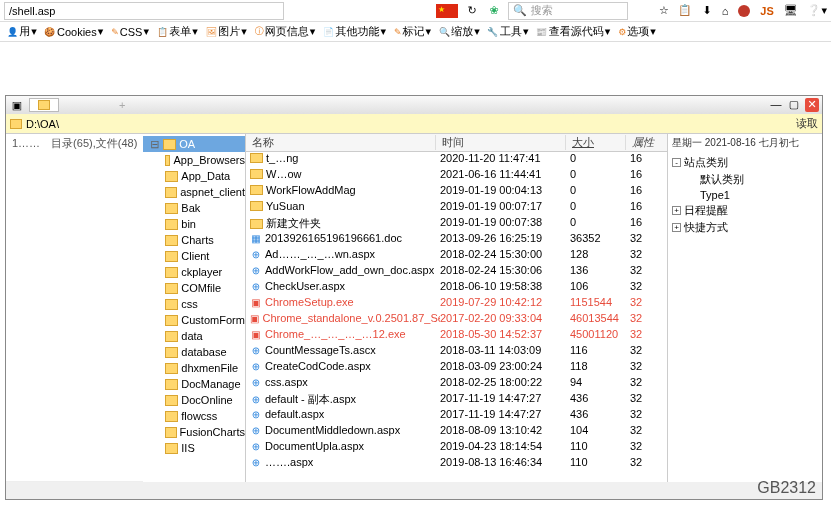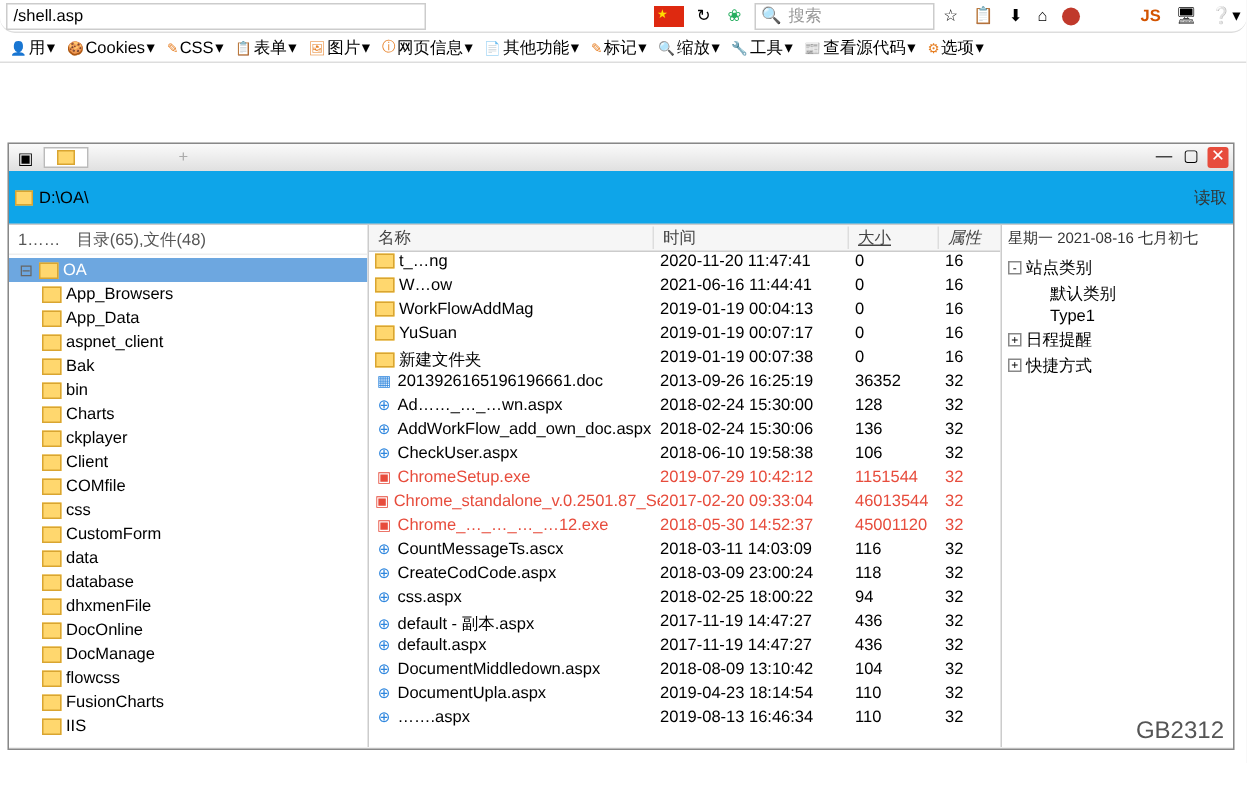--- a/index.html
+++ b/index.html
@@ -1,41 +1,41 @@
 <!DOCTYPE html>
 <html><head>
 <meta charset="utf-8">
 <style>
 * { margin: 0; padding: 0; box-sizing: border-box; font-family: Arial, "Microsoft YaHei", sans-serif; font-size: 11px; }
 body { background: #fff; width: 831px; height: 525px; overflow: hidden; }
-.browser-bar { height: 22px; display: flex; align-items: center; padding: 0 4px; border-bottom: 1px solid #ddd; gap: 6px; border-radius: 10px; }
+.browser-bar { height: 22px; display: flex; align-items: center; padding: 0 4px; border-bottom: 1px solid #ddd; gap: 6px; }
 .url-box { flex: 0 0 280px; height: 18px; border: 1px solid #ccc; padding: 0 4px; display: flex; align-items: center; }
 .tb-icon { width: 16px; height: 16px; display: inline-flex; align-items: center; justify-content: center; }
 .cn-flag { width: 22px; height: 14px; background: #de2910; position: relative; }
 .cn-flag::after { content: "★"; color: #ffde00; font-size: 8px; position: absolute; left: 2px; top: 1px; }
 .search-box { flex: 0 0 120px; height: 18px; border: 1px solid #ccc; padding: 0 4px; display: flex; align-items: center; gap: 4px; }
 .right-icons { margin-left: auto; display: flex; gap: 10px; align-items: center; }
 .red-dot { width: 12px; height: 12px; background: #c0392b; border-radius: 50%; }
-.js-badge { color: #d35400; font-weight: bold; margin-left: 30px; }
+.js-badge { color: #d35400; font-weight: bold; }
 .toolbar2 { height: 20px; display: flex; align-items: center; padding: 0 4px; gap: 2px; border-bottom: 1px solid #ddd; }
 .tb-item { display: flex; align-items: center; gap: 1px; padding: 0 3px; cursor: pointer; }
 .pencil { color: #e67e22; font-size: 9px; }
 .window { position: absolute; left: 5px; top: 95px; width: 818px; height: 405px; border: 1px solid #888; background: #f0f0f0; }
 .win-title { height: 18px; background: linear-gradient(#fafafa,#e0e0e0); display: flex; align-items: center; padding: 0 3px; }
 .tab-bar-area { flex: 1; display: flex; align-items: center; height: 100%; }
 .mini-tab { width: 30px; height: 14px; border: 1px solid #bbb; background: #fff; margin-left: 4px; display: flex; align-items: center; justify-content: center; }
 .folder-ico { width: 12px; height: 10px; background: #ffd76e; border: 1px solid #d9a531; }
 .win-ctrl { display: flex; gap: 4px; margin-left: auto; }
 .win-btn { width: 14px; height: 14px; font-size: 11px; text-align: center; line-height: 13px; }
 .close-x { background: #e74c3c; color: #fff; border-radius: 2px; }
-.path-bar { height: 36px; display: flex; align-items: center; background: #0ea5e9; border-bottom: 1px solid #ccc; padding: 0 4px; gap: 4px; }
+.path-bar { height: 20px; display: flex; align-items: center; background: #fef9c3; border-bottom: 1px solid #ccc; padding: 0 4px; gap: 4px; }
 .path-input { flex: 1; border: none; outline: none; font-size: 11px; background: transparent; }
 .read-lbl { color: #333; }
 .content-row { display: flex; height: calc(100% - 55px); }
-.left-pane { width: 240px; border-right: 1px solid #ccc; background: #fff; overflow: hidden; display: flex; flex-direction: column; }
+.left-pane { width: 240px; border-right: 1px solid #ccc; background: #fff; overflow: hidden; display: flex; flex-direction: row; }
 .left-head { padding: 2px 6px; color: #555; border-bottom: 1px solid #eee; }
 .tree { flex: 1; overflow: auto; padding: 2px 0; }
 .tree-row { display: flex; align-items: center; height: 16px; padding-left: 22px; gap: 3px; cursor: pointer; }
 .tree-row.sel { background: #6da7e0; color: #fff; }
 .tree-ind { display: inline-block; width: 11px; text-align: center; color: #666; }
 .fold { width: 13px; height: 11px; background: #ffd76e; border: 1px solid #d9a531; display: inline-block; }
 .mid-pane { flex: 1; background: #fff; display: flex; flex-direction: column; overflow: hidden; }
 .cols { display: flex; height: 18px; border-bottom: 1px solid #ccc; background: #f6f6f6; align-items: center; }
 .col { padding: 0 6px; border-right: 1px solid #ddd; color: #444; }
 .c-name { flex: 0 0 190px; } .c-time { flex: 0 0 130px; } .c-size { flex: 0 0 60px; text-decoration: underline; } .c-attr { flex: 0 0 50px; font-style: italic; }
@@ -195,28 +195,28 @@
           <div class="tree-row">
             <span class="fold"></span>
             <span>bin</span>
           </div>
           <div class="tree-row">
             <span class="fold"></span>
             <span>Charts</span>
           </div>
           <div class="tree-row">
             <span class="fold"></span>
+            <span>Client</span>
+          </div>
+          <div class="tree-row">
+            <span class="fold"></span>
             <span>ckplayer</span>
           </div>
           <div class="tree-row">
             <span class="fold"></span>
-            <span>Client</span>
-          </div>
-          <div class="tree-row">
-            <span class="fold"></span>
             <span>COMfile</span>
           </div>
           <div class="tree-row">
             <span class="fold"></span>
             <span>css</span>
           </div>
           <div class="tree-row">
             <span class="fold"></span>
             <span>CustomForm</span>
           </div>
@@ -227,25 +227,25 @@
           <div class="tree-row">
             <span class="fold"></span>
             <span>database</span>
           </div>
           <div class="tree-row">
             <span class="fold"></span>
             <span>dhxmenFile</span>
           </div>
           <div class="tree-row">
             <span class="fold"></span>
+            <span>DocManage</span>
+          </div>
+          <div class="tree-row">
+            <span class="fold"></span>
             <span>DocOnline</span>
-          </div>
-          <div class="tree-row">
-            <span class="fold"></span>
-            <span>DocManage</span>
           </div>
           <div class="tree-row">
             <span class="fold"></span>
             <span>flowcss</span>
           </div>
           <div class="tree-row">
             <span class="fold"></span>
             <span>FusionCharts</span>
           </div>
           <div class="tree-row">

